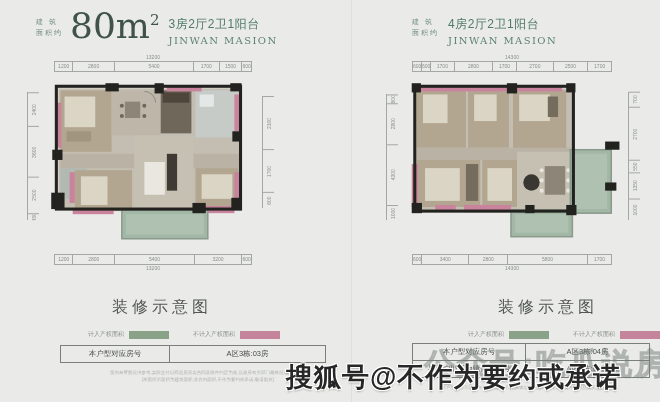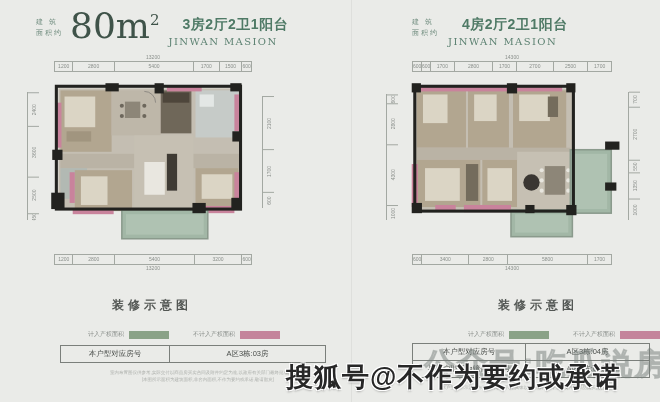--- a/index.html
+++ b/index.html
@@ -12,38 +12,38 @@
   #panel-left{left:0;width:330px;}
   #panel-right{left:352px;width:308px;}
   .divider{position:absolute;left:351px;top:0;width:1px;height:402px;background:rgba(0,0,0,0.05);}
 
   
   .hdr{position:absolute;display:flex;align-items:flex-start;}
   .area-label{font-size:7px;color:#6d8a7c;line-height:1.6;letter-spacing:2px;margin-top:8px;white-space:nowrap;}
   .area-big{font-family:"DejaVu Serif","Liberation Serif",serif;font-size:36px;color:#3f5349;line-height:1;margin-left:7px;}
   .area-big sup{font-size:15px;}
   .spec{margin-left:9px;margin-top:8px;}
-  .spec-main{font-size:14px;color:#4f7a66;font-weight:bold;letter-spacing:.5px;margin-left:14px;}
+  .spec-main{font-size:12px;color:#4f7a66;font-weight:normal;letter-spacing:.5px;}
   .spec-brand{font-family:"DejaVu Serif","Liberation Serif",serif;font-size:10px;color:#5d8272;letter-spacing:1.4px;margin-top:2px;}
 
   
   .dims{position:absolute;}
   .dim-total{font-size:5px;color:#8b908c;text-align:center;height:7px;line-height:7px;}
   .dim-segs{display:flex;height:9px;border-top:1px solid #a3a8a2;border-bottom:1px solid #a3a8a2;}
   .dim-segs span{display:block;text-align:center;font-size:5px;color:#8b908c;line-height:9px;border-right:1px solid #a3a8a2;overflow:hidden;white-space:nowrap;}
   .dim-segs span:first-child{border-left:1px solid #a3a8a2;}
 
   .vdim-col{position:absolute;width:11px;display:flex;flex-direction:column;border-left:1px solid #a3a8a2;}
   .vdim-col span{writing-mode:vertical-rl;transform:rotate(180deg);font-size:5px;color:#8b908c;
     display:flex;align-items:center;justify-content:center;border-bottom:1px solid #a3a8a2;overflow:hidden;}
 
   .plan{position:absolute;}
 
   
-  .deco-title{position:absolute;font-size:12px;font-weight:700;color:#53575412;color:#535754;letter-spacing:4px;}
+  .deco-title{position:absolute;font-size:16px;font-weight:400;color:#53575412;color:#535754;letter-spacing:4px;}
   .legend{position:absolute;display:flex;align-items:center;gap:5px;font-size:6px;color:#8a8f8b;white-space:nowrap;}
   .swatch{width:40px;height:8px;display:inline-block;}
   .gap{width:14px;}
   table.room-table{position:absolute;border-collapse:collapse;font-size:7.5px;color:#4a4e4b;background:transparent;}
   table.room-table td{border:1px solid #7b7f7b;text-align:center;padding:3px 4px;white-space:nowrap;}
   .disc{position:absolute;font-size:4.5px;color:#aeb1ad;line-height:1.6;text-align:center;}
 
   
   .wm-faint{position:absolute;left:424px;top:344px;font-size:30px;font-weight:bold;letter-spacing:3px;
     color:rgba(120,128,125,0.14);-webkit-text-stroke:1px rgba(120,128,125,0.45);white-space:nowrap;}

